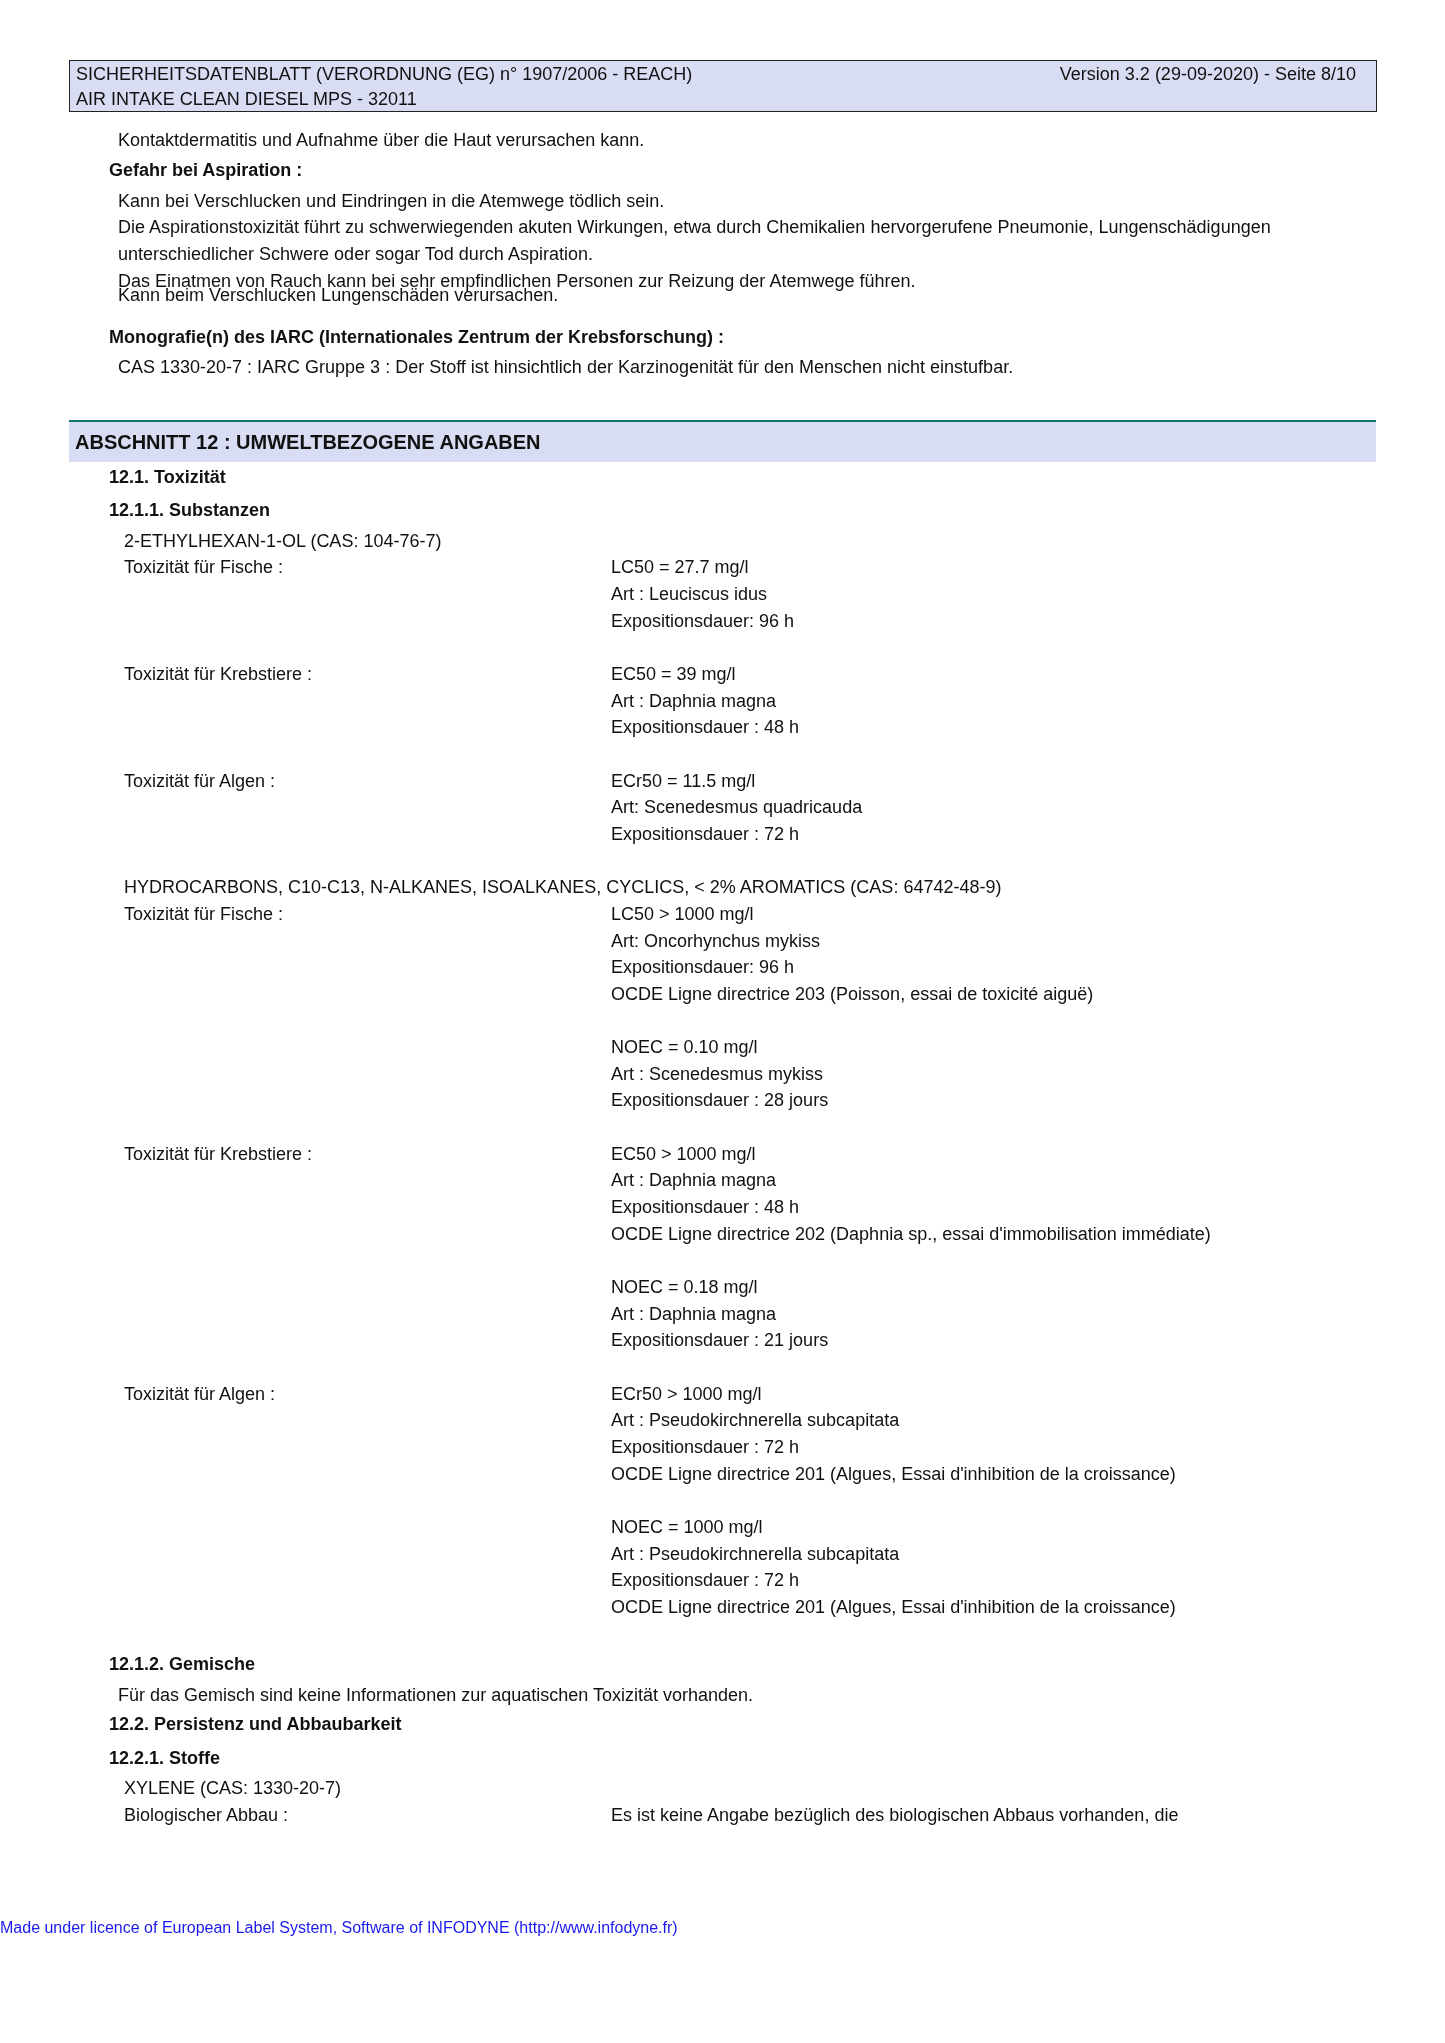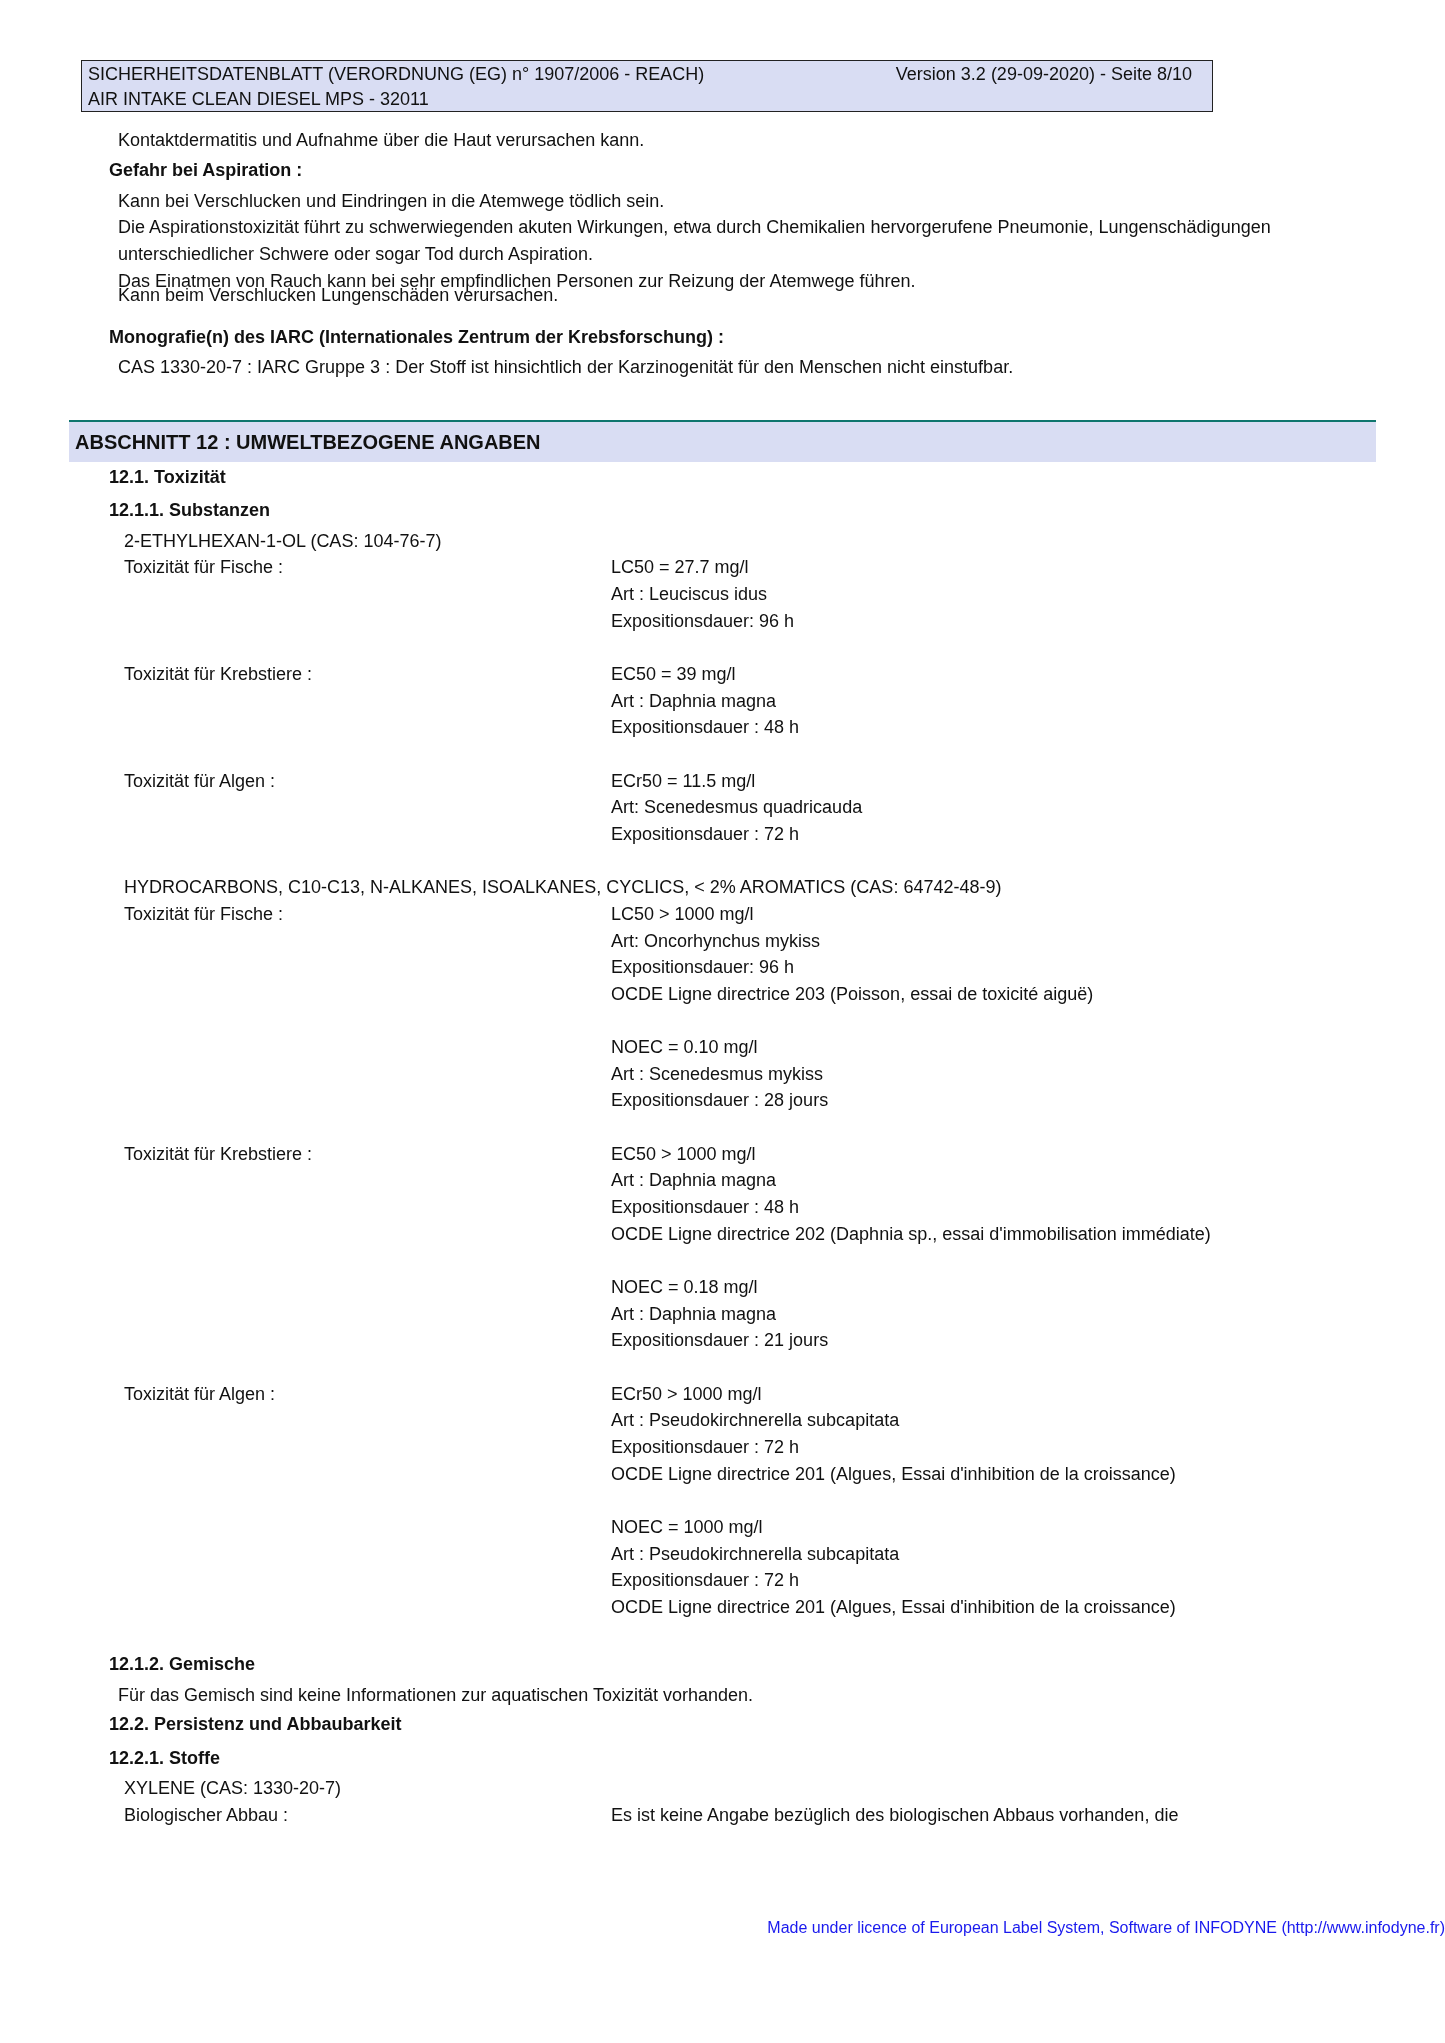--- a/index.html
+++ b/index.html
@@ -1,24 +1,23 @@
 <!DOCTYPE html>
 <html><head>
   <meta charset="utf-8">
   <style>
     html, body { margin: 0; padding: 0; background: #ffffff; }
     body {
       width: 1445px; height: 2043px; position: relative; overflow: hidden;
       font-family: "Liberation Sans", sans-serif; color: #111111; font-size: 18px;
     }
     .page-header {
-      position: absolute; left: 69px; top: 60px; width: 1132px; height: 52px;
+      position: absolute; left: 69px; top: 60px; width: 1308px; height: 52px;
       background: #d9ddf3; border: 1px solid #222;
       box-sizing: border-box;
-      margin-left: 12px;
     }
     .page-header .line { position: absolute; left: 6px; font-size: 18px; line-height: 20px; }
     .page-header .l1 { top: 3px; }
     .page-header .l2 { top: 28px; }
     .page-header .version { position: absolute; right: 20px; top: 3px; font-size: 18px; line-height: 20px; }
 
     .abs { position: absolute; white-space: nowrap; line-height: 22px; }
     .bold { font-weight: bold; }
     .indent1 { left: 109px; }
     .indent2 { left: 118px; }
@@ -27,21 +26,21 @@
 
     .section-bar {
       position: absolute; left: 69px; top: 420px; width: 1307px; height: 42px;
       background: #d9ddf3; border-top: 2px solid #0f766e; box-sizing: border-box;
     }
     .section-bar span {
       position: absolute; left: 6px; top: 9px; font-weight: bold; font-size: 20px; line-height: 22px;
     }
 
     .footer {
-      position: absolute; left: 0; width: 1445px; top: 1918px; text-align: right;
+      position: absolute; left: 0; width: 1445px; top: 1918px; text-align: left;
       color: #1a1aee; font-size: 16px; line-height: 20px;
     }
   </style>
 </head>
 <body>
 
 <div class="page-header">
   <div class="line l1">SICHERHEITSDATENBLATT (VERORDNUNG (EG) n° 1907/2006 - REACH)</div>
   <div class="line l2">AIR INTAKE CLEAN DIESEL MPS - 32011</div>
   <div class="version">Version 3.2 (29-09-2020) - Seite 8/10</div>

